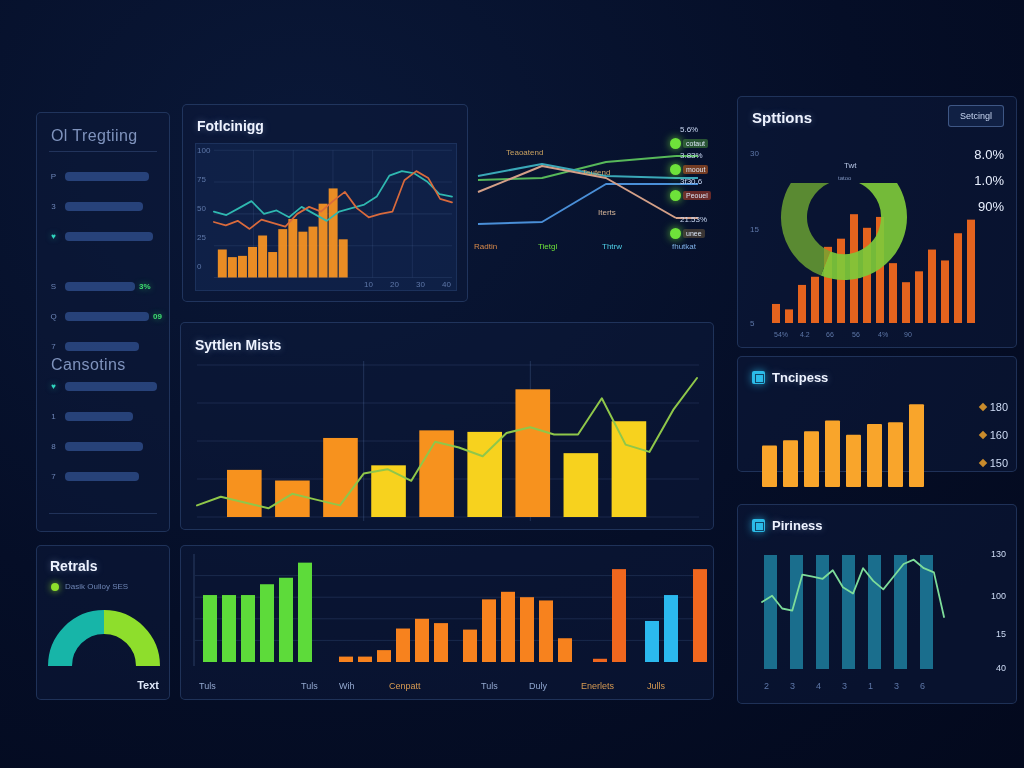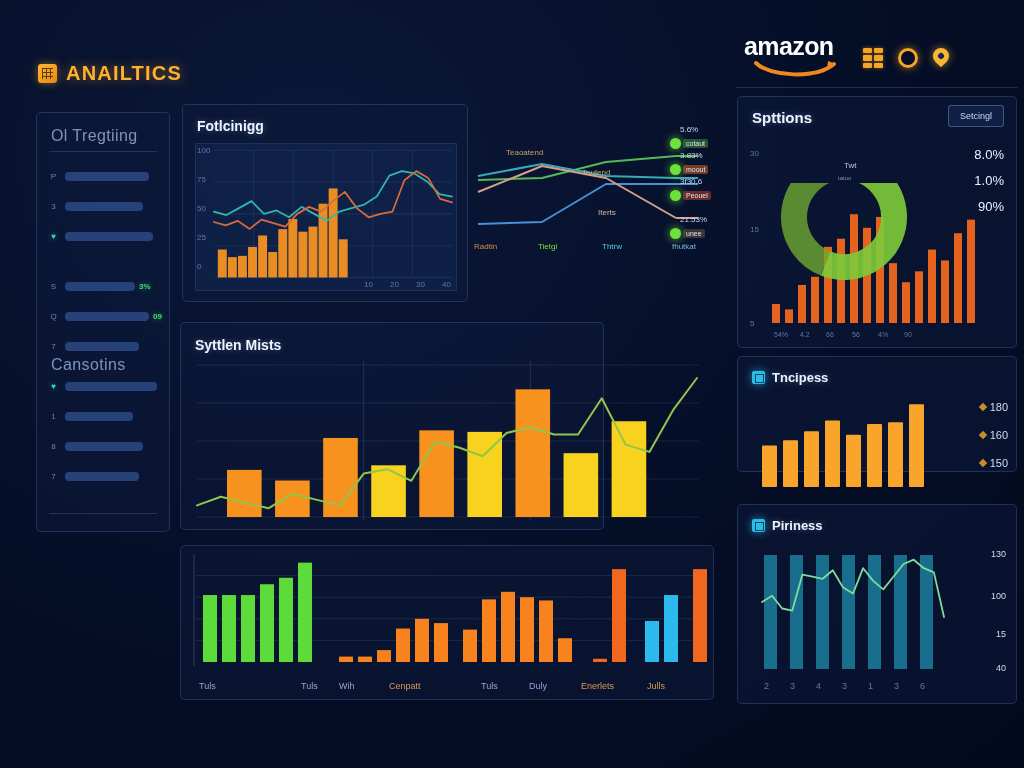--- a/index.html
+++ b/index.html
@@ -113,21 +113,21 @@
   }
   .slope-tag {
     position: absolute; font-size: 7px; white-space: nowrap;
     padding: 1px 3px; border-radius: 2px;
   }
   .slope-inline {
     position: absolute; font-size: 8px; white-space: nowrap;
   }
 
   
-  #sysmet { left: 180px; top: 322px; width: 424px; height: 208px; }
+  #sysmet { left: 180px; top: 322px; width: 534px; height: 208px; }
   #sysmet .panel-title { left: 14px; top: 14px; font-size: 14px; }
 
   
   #retrals { left: 36px; top: 545px; width: 134px; height: 155px; }
   #retrals .panel-title { left: 13px; top: 12px; font-size: 14px; }
   .legend-line {
     position: absolute; left: 14px; top: 36px;
     display: flex; align-items: center; gap: 6px;
   }
   .legend-dot {
@@ -222,24 +222,20 @@
   .tick-lbl { position: absolute; font-size: 9px; color: #cfdcf5; white-space: nowrap; }
   .divider {
     position: absolute; background: rgba(86,122,182,.28); height: 1px;
   }
 </style>
 </head>
 <body>
 
 <div id="app">
 
-  <div class="brand">
-    <div class="brand-icon"></div>
-    <div class="brand-text">ANAILTICS</div>
-  </div>
 
   <div class="panel" id="sidebar">
     <div class="side-head" style="top:14px">Ol Tregtiing</div>
     <div class="side-rule" style="top:38px"></div>
     <div id="side-rows-1">
         <div class="side-row" style="top:58px">
           <div class="side-gly">P</div>
           <div class="side-bar" style="width:84px"></div>
         </div>
         <div class="side-row" style="top:88px">
@@ -385,20 +381,32 @@
         <rect x="274.38461538461536" y="70.88" width="34.61538461538461" height="85.12" fill="#f7d21e"></rect>
         <rect x="322.46153846153845" y="28.320000000000007" width="34.61538461538461" height="127.67999999999999" fill="#f7921e"></rect>
         <rect x="370.5384615384615" y="92.16" width="34.61538461538461" height="63.839999999999996" fill="#f7d21e"></rect>
         <rect x="418.6153846153846" y="60.239999999999995" width="34.61538461538461" height="95.76" fill="#f7d21e"></rect>
         <g transform="translate(4,4)">
           <polyline points="0.0,140.4 23.8,131.7 47.6,137.5 71.4,143.3 95.2,128.8 119.0,134.6 142.9,140.4 166.7,108.6 190.5,104.2 214.3,115.8 238.1,76.7 261.9,82.5 285.7,91.2 309.5,68.0 333.3,62.2 357.1,69.5 381.0,69.5 404.8,33.3 428.6,79.6 452.4,86.9 476.2,44.9 500.0,13.0" fill="none" stroke="#8fc74a" stroke-width="2" stroke-linejoin="round" stroke-linecap="round"></polyline>
         </g>
       </svg>
   </div>
 
+  <div class="panel" id="retrals">
+    <div class="panel-title">Retrals</div>
+    <div class="legend-line">
+      <span class="legend-dot"></span>
+      <span class="legend-txt">Dasik Oulloy SES</span>
+    </div>
+    <svg style="position:absolute;left:10px;top:52px;" width="114" height="80" viewBox="0 0 114 80" id="rg-svg">
+        <path d="M13,68 A44,44 0 0 1 56.99999999999999,24" fill="none" stroke="#17b5a8" stroke-width="24"></path>
+        <path d="M56.99999999999999,24 A44,44 0 0 1 101,67.99999999999999" fill="none" stroke="#8ede2c" stroke-width="24"></path>
+      </svg>
+    <div class="gauge-val">Text</div>
+  </div>
 
   <div class="panel" id="botbars">
     <svg id="bb-svg" style="position:absolute;left:8px;top:8px;" width="518" height="112" viewBox="0 0 518 112">
         <line x1="6" x2="518" y1="21.6" y2="21.6" stroke="rgba(120,155,215,.16)" stroke-width="1"></line>
         <line x1="6" x2="518" y1="43.2" y2="43.2" stroke="rgba(120,155,215,.16)" stroke-width="1"></line>
         <line x1="6" x2="518" y1="64.8" y2="64.8" stroke="rgba(120,155,215,.16)" stroke-width="1"></line>
         <line x1="6" x2="518" y1="86.4" y2="86.4" stroke="rgba(120,155,215,.16)" stroke-width="1"></line>
         <line x1="5" x2="5" y1="0" y2="112" stroke="rgba(120,155,215,.3)" stroke-width="1"></line>
         <rect x="14" y="41.040000000000006" width="14" height="66.96" fill="#5ddb3a"></rect>
         <rect x="33" y="41.040000000000006" width="14" height="66.96" fill="#5ddb3a"></rect>
@@ -429,42 +437,20 @@
         <div class="cat-lbl" style="left:120px;bottom:8px;color:#93a8cf">Tuls</div>
         <div class="cat-lbl" style="left:158px;bottom:8px;color:#93a8cf">Wih</div>
         <div class="cat-lbl" style="left:208px;bottom:8px;color:#d79a52">Cenpatt</div>
         <div class="cat-lbl" style="left:300px;bottom:8px;color:#93a8cf">Tuls</div>
         <div class="cat-lbl" style="left:348px;bottom:8px;color:#8fa6cf">Duly</div>
         <div class="cat-lbl" style="left:400px;bottom:8px;color:#d79a52">Enerlets</div>
         <div class="cat-lbl" style="left:466px;bottom:8px;color:#d79a52">Julls</div>
       </div>
   </div>
 
-  <div id="amzhead">
-    <div class="amz-wrap">
-      <div class="amz-word">amazon</div>
-      <svg class="amz-smile" viewBox="0 0 84 17">
-        <path d="M2 3 C16 17, 62 19, 80 4" fill="none" stroke="#f0881f" stroke-width="4" stroke-linecap="round"></path>
-        <path d="M74 1 L82 4 L73 9" fill="#f0881f"></path>
-      </svg>
-    </div>
-    <div class="hdr-ico ico-grid" style="left:133px">
-      <i></i>
-        <i></i>
-        <i></i>
-        <i></i>
-        <i></i>
-        <i></i>
-    </div>
-    <div class="hdr-ico ico-gear" style="left:168px"></div>
-    <div class="hdr-ico" style="left:203px">
-      <div class="ico-pin"></div>
-    </div>
-    <div class="divider" style="left:6px;bottom:0;width:282px"></div>
-  </div>
 
   <div class="panel" id="rp1">
     <div class="panel-title">Spttions</div>
     <div class="sett-btn">Setcingl</div>
     <div class="big-pct" style="top:50px">8.0%</div>
     <div class="big-pct" style="top:76px">1.0%</div>
     <div class="big-pct" style="top:102px">90%</div>
     <div class="axis-lbl" style="left:12px;top:52px">30</div>
     <div class="axis-lbl" style="left:12px;top:128px">15</div>
     <div class="axis-lbl" style="left:12px;top:222px">5</div>

